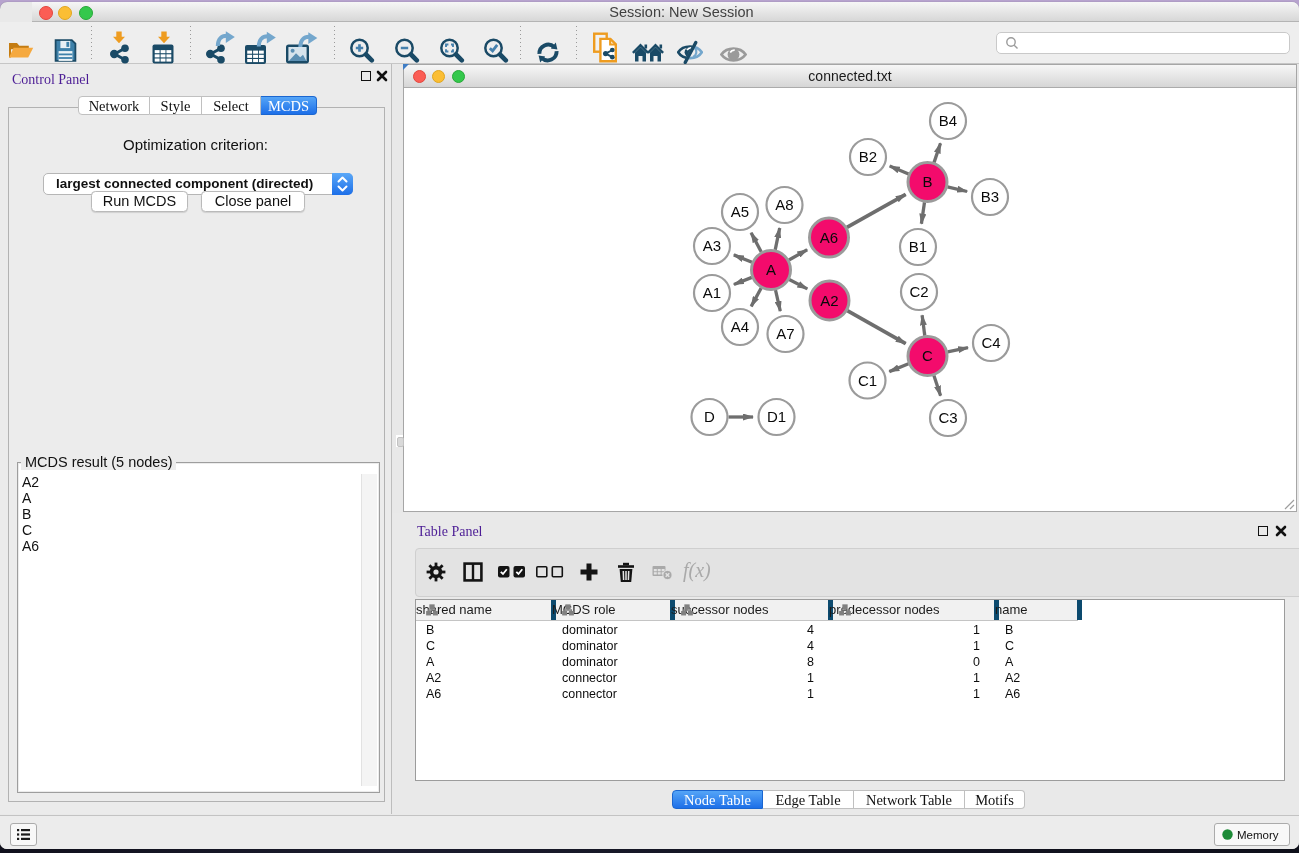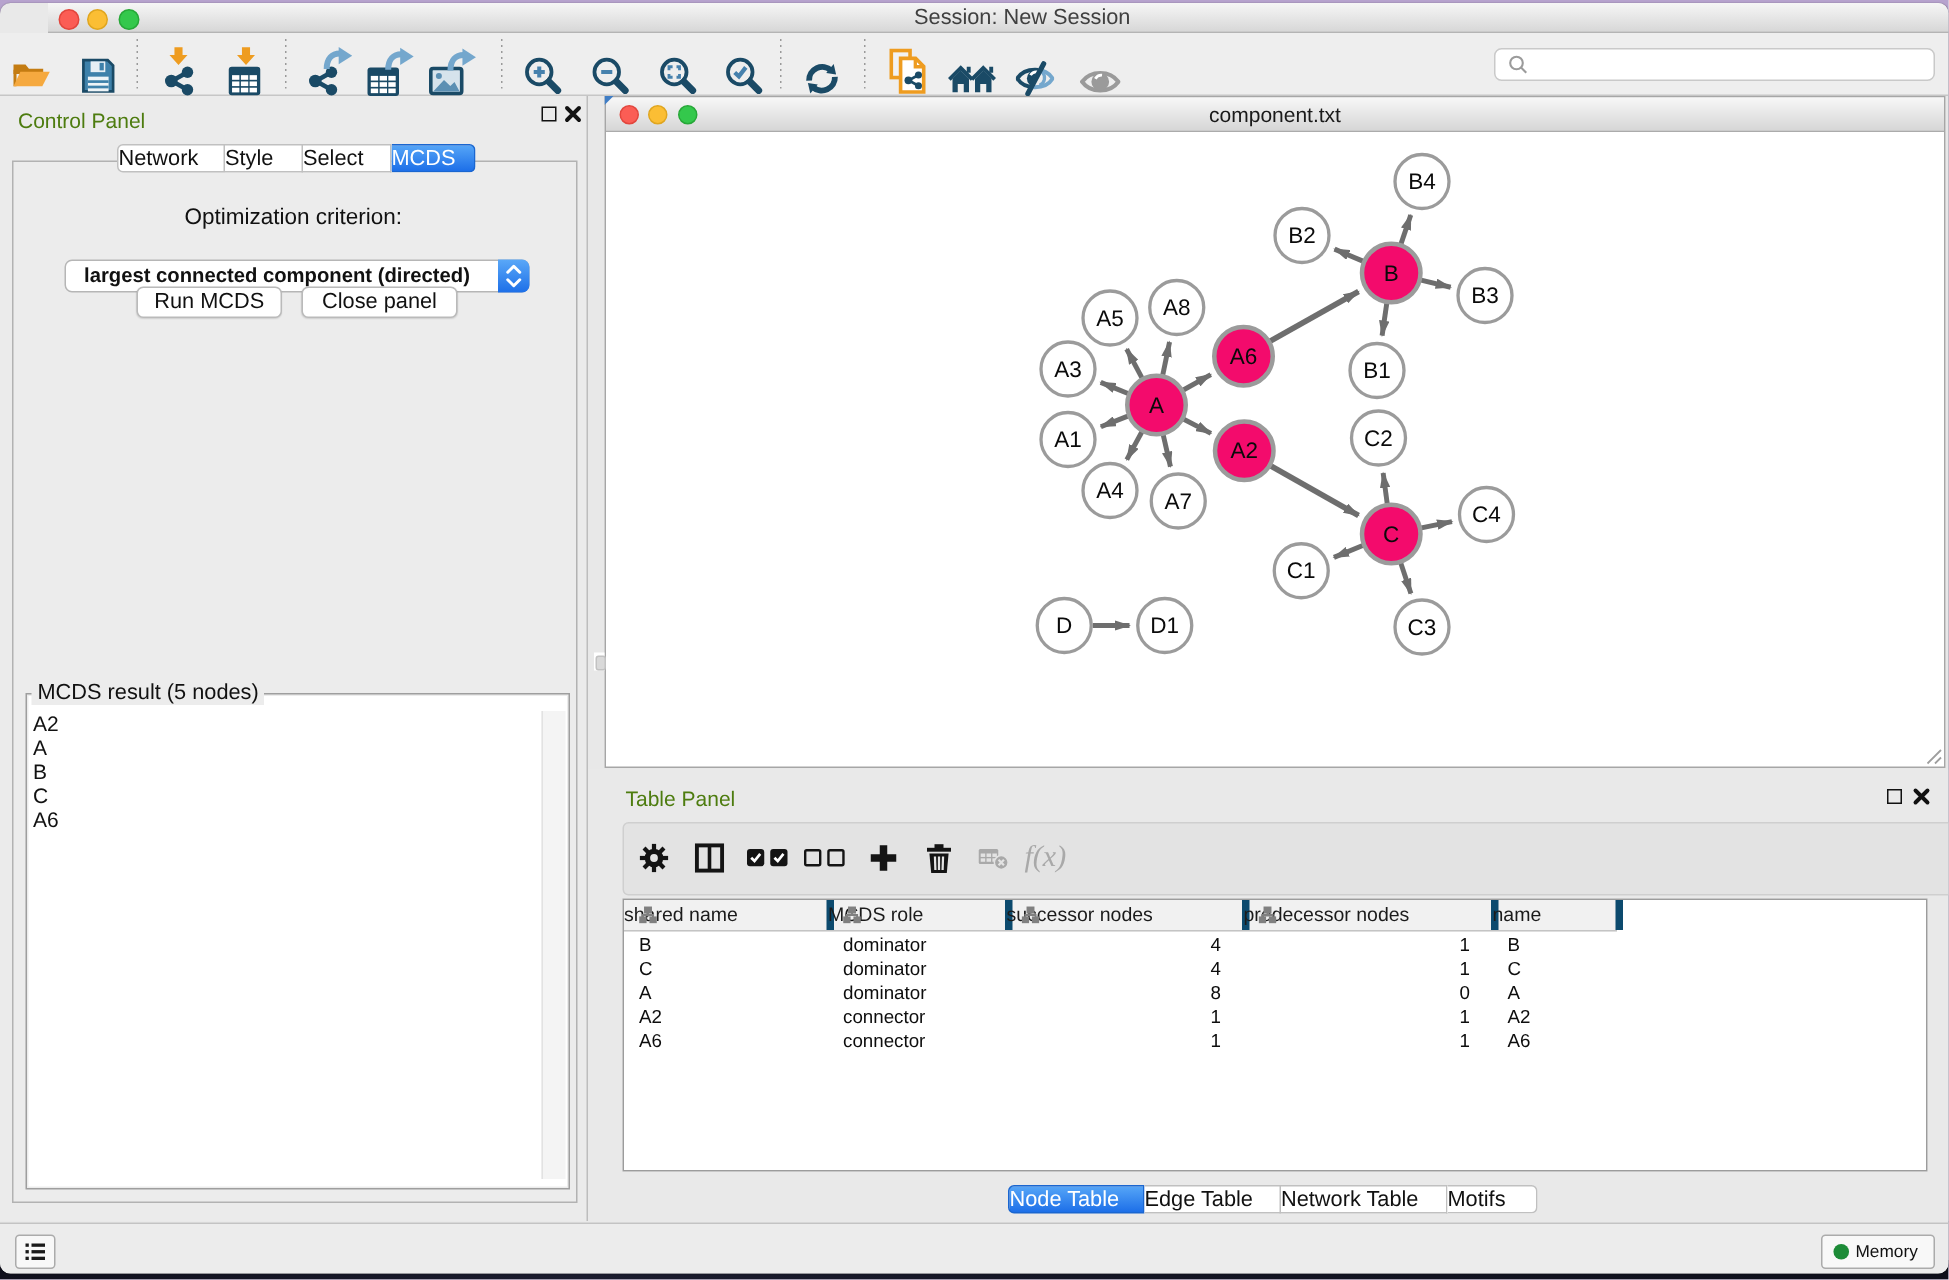--- a/index.html
+++ b/index.html
@@ -14,26 +14,26 @@
 #titlebar .t3{left:47px;background:#34c84c;border:0.5px solid #27a838;}
 #wintitle{position:absolute;top:0;left:0;width:100%;height:20px;line-height:20px;text-align:center;font-size:14.5px;color:#404040;}
 
 #toolbar{position:absolute;left:0;top:20px;width:100%;height:41px;background:#eeeeee;border-bottom:1px solid #c6c6c6;}
 .tbi{position:absolute;top:0;height:41px;}
 .tdiv{position:absolute;top:4px;height:33px;width:1px;background-image:repeating-linear-gradient(#9a9a9a 0 1.5px,transparent 1.5px 4px);}
 #search{position:absolute;left:996px;top:10px;width:292px;height:20px;background:#fff;border:1px solid #c9c9c9;border-radius:5px;}
 
 #main{position:absolute;left:0;top:62px;width:100%;height:750px;background:#e8e8e8;}
 #ctrlpanel{position:absolute;left:0;top:0;width:391px;height:750px;background:#ebebeb;border-right:1px solid #bdbdbd;}
-.panehdr{font-size:14px;color:#4d7c0f;}
+.panehdr{font-size:14px;color:#4c1d95;font-family:Liberation Serif, serif;}
 .icoflo{position:absolute;width:8px;height:8px;border:1.5px solid #111;}
 #tabpane{position:absolute;left:8px;top:43px;width:375px;height:693px;border:1px solid #b2b2b2;background:#ececec;}
 
 .seg{position:absolute;display:flex;height:19px;}
-.seg div{background:#fff;border:1px solid #c0c0c0;border-left:none;font-size:14.5px;color:#111;line-height:19px;}
+.seg div{background:#fff;border:1px solid #c0c0c0;border-left:none;font-size:14.5px;color:#111;text-align:center;line-height:19px;font-family:Liberation Serif, serif;}
 .seg div:first-child{border-left:1px solid #c0c0c0;border-radius:4px 0 0 4px;}
 .seg div:last-child{border-radius:0 4px 4px 0;}
 .seg div.sel{background:linear-gradient(#55a5f7,#1d6fe8);border-color:#1a66d0;color:#fff;}
 .btn{position:absolute;background:#fff;border:1px solid #bababa;border-radius:4.5px;font-size:14.5px;color:#111;text-align:center;box-shadow:0 0.5px 1px rgba(0,0,0,.12);}
 
 #grpbox{position:absolute;left:17px;top:398px;width:361px;height:329px;border:1px solid #9e9e9e;}
 #grplabel{position:absolute;left:3px;top:-9px;background:#ececec;padding:0 4px;font-size:14.5px;color:#111;}
 #grplist{position:absolute;left:1px;top:1px;right:1px;bottom:1px;background:#fff;font-size:14px;color:#111;}
 #grplist .li{height:16px;line-height:16px;padding-left:3px;}
 #vsb{position:absolute;right:1px;top:10px;width:15px;bottom:5px;background:#f4f4f4;border-left:1px solid #e2e2e2;}
@@ -267,21 +267,21 @@
           <div id="vsb"></div>
         </div>
         <div id="grplabel">MCDS result (5 nodes)</div>
       </div>
     </div>
     <div id="netframe">
       <div id="nftitle">
         <div class="tl t1"></div>
           <div class="tl t2"></div>
           <div class="tl t3"></div>
-        <div id="nftext">component.txt</div>
+        <div id="nftext">connected.txt</div>
           <svg style="position:absolute;left:-1px;top:-1px;" width="6" height="6">
             <path d="M0,0 L6,0 L0,6 z" fill="#3f7dc5"></path>
           </svg>
       </div>
       <svg id="graph" width="892" height="423" viewBox="0 0 892 423">
         <defs>
           <marker id="arw" markerUnits="userSpaceOnUse" markerWidth="11" markerHeight="7" refX="10" refY="3.5" orient="auto">
               <path d="M0,0 L11,3.5 L0,7 z" fill="#6e6e6e"></path>
             </marker>
         </defs>

